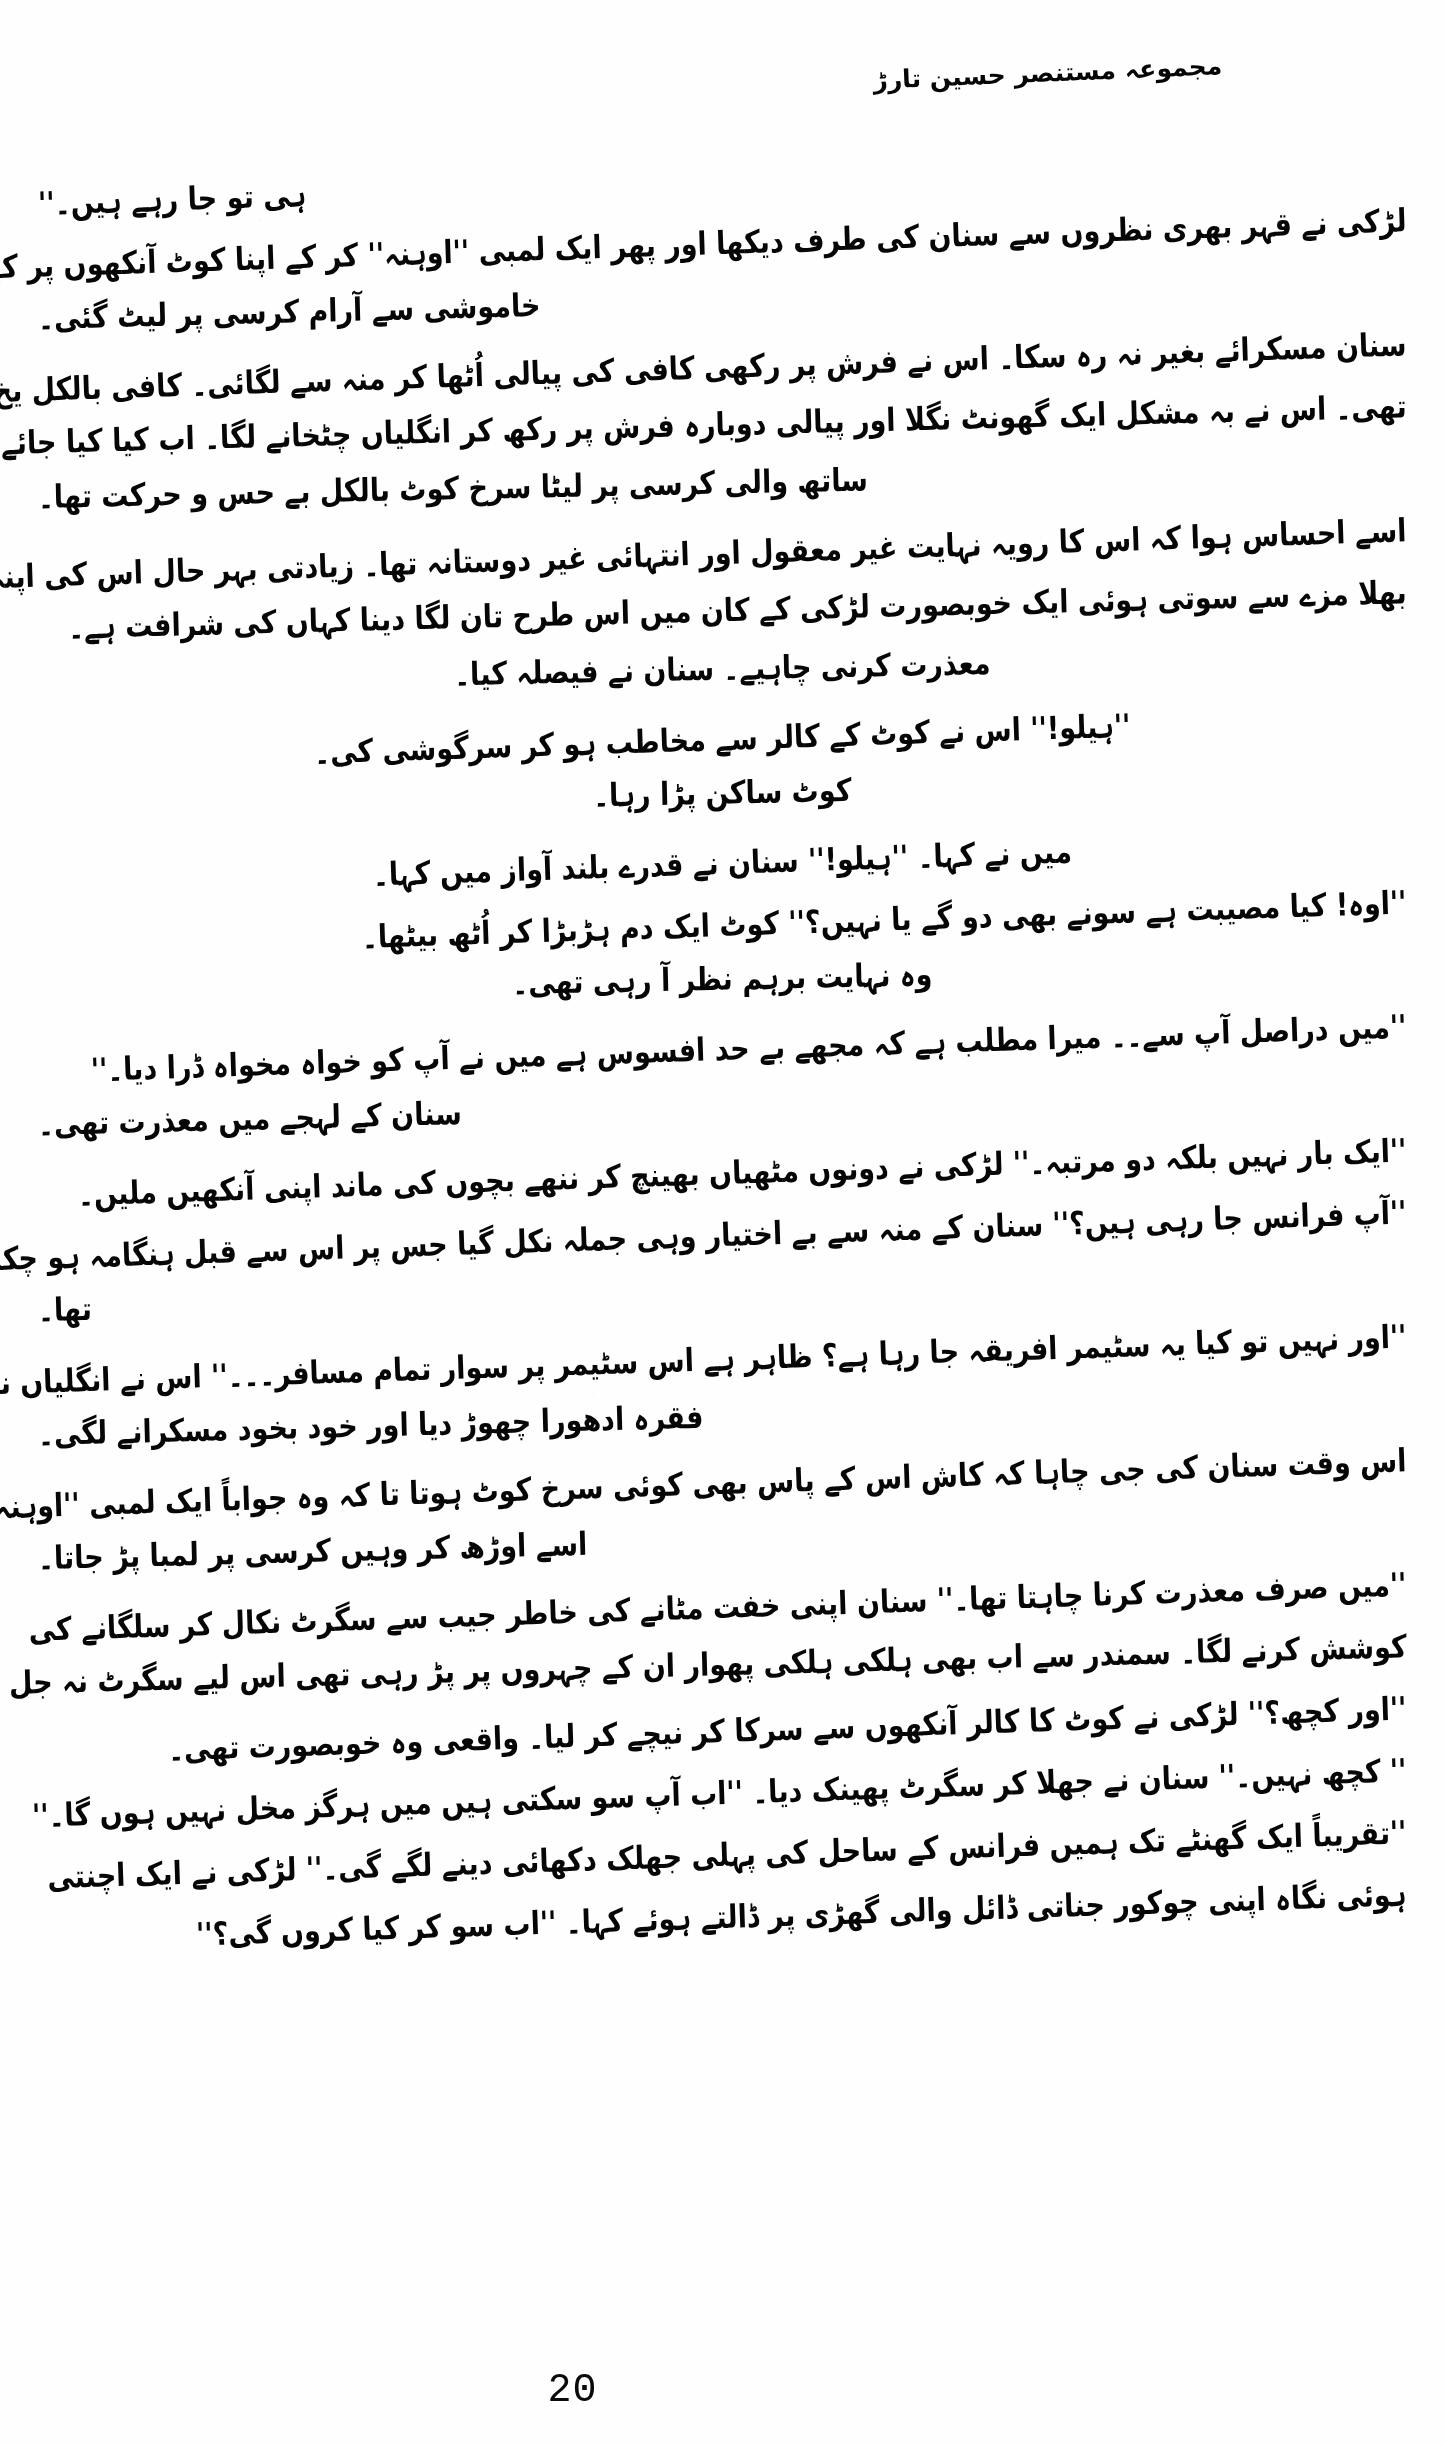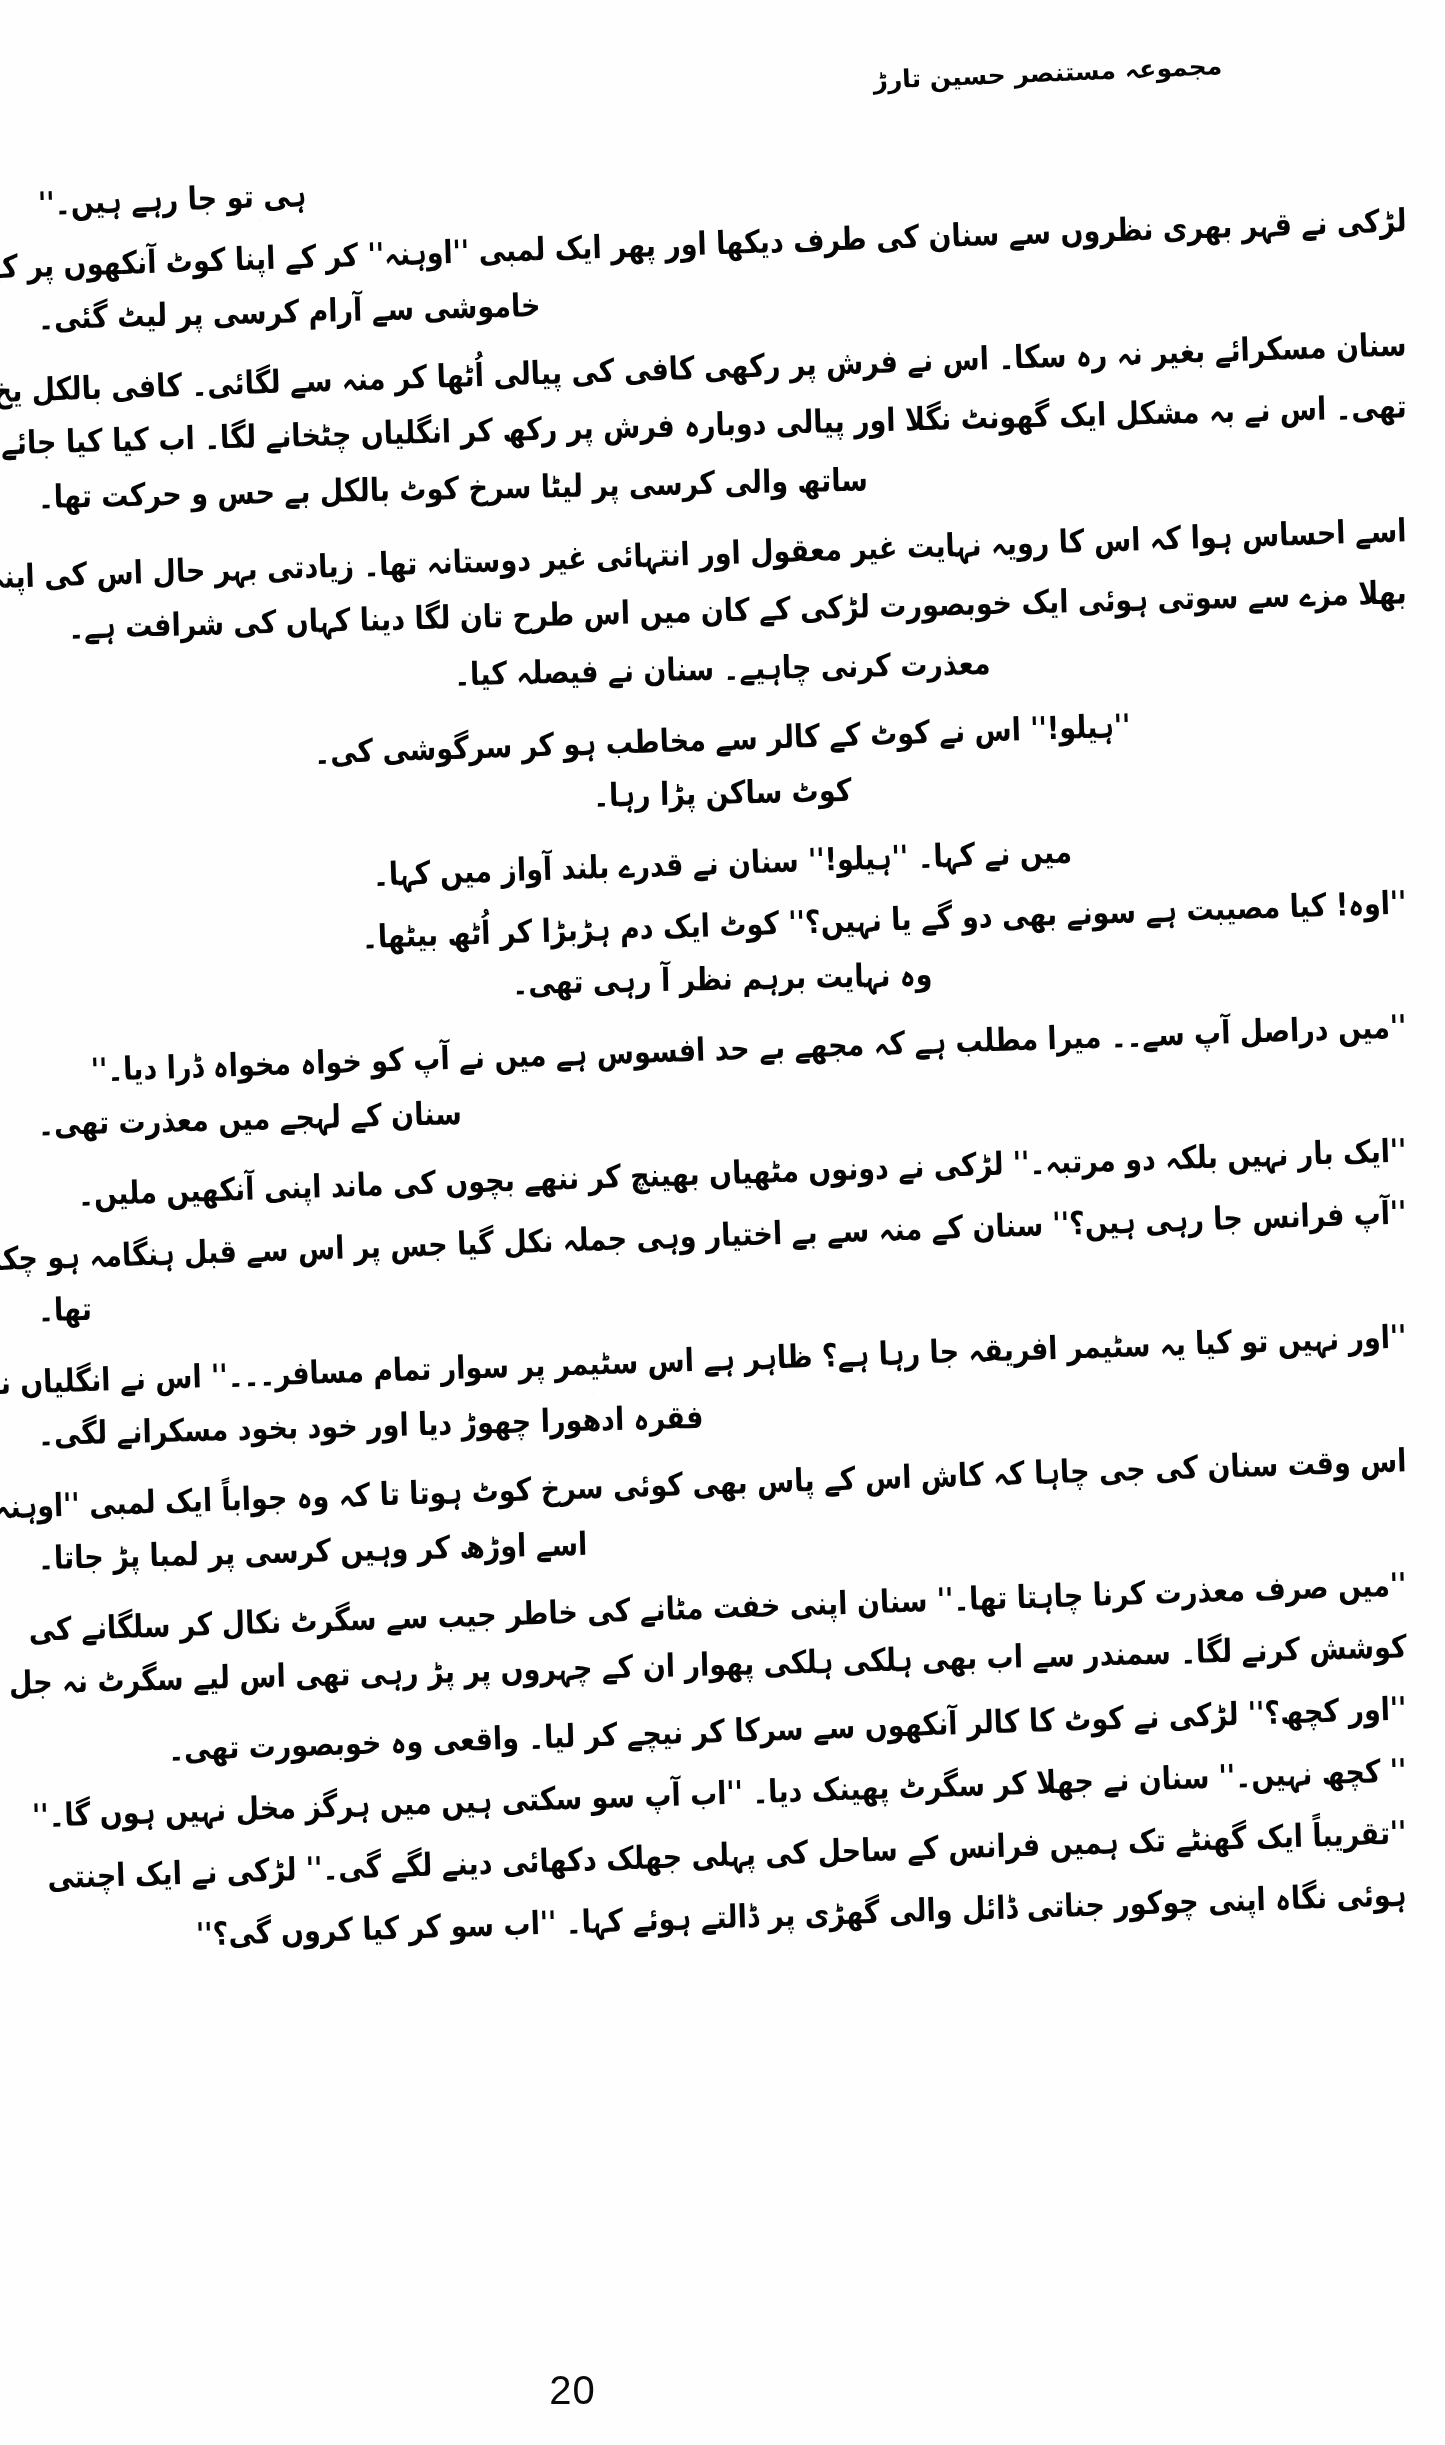--- a/index.html
+++ b/index.html
@@ -88,21 +88,21 @@
   .sk1 { transform: rotate(-1.9deg); }
   .sk2 { transform: rotate(-1.2deg); }
 
   
   .folio {
     position: absolute;
     bottom: 32px;
     left: 0;
     right: 0;
     text-align: center;
-    font-family: Liberation Sans, sans-serif;
+    font-family: Liberation Mono, monospace;
     font-size: 40px;
     font-weight: 400;
     color: #0a0a0a;
     letter-spacing: 1px;
   }
   .folio span { display: inline-block; padding-right: 300px; }
 </style>
 </head>
 <body>
 

